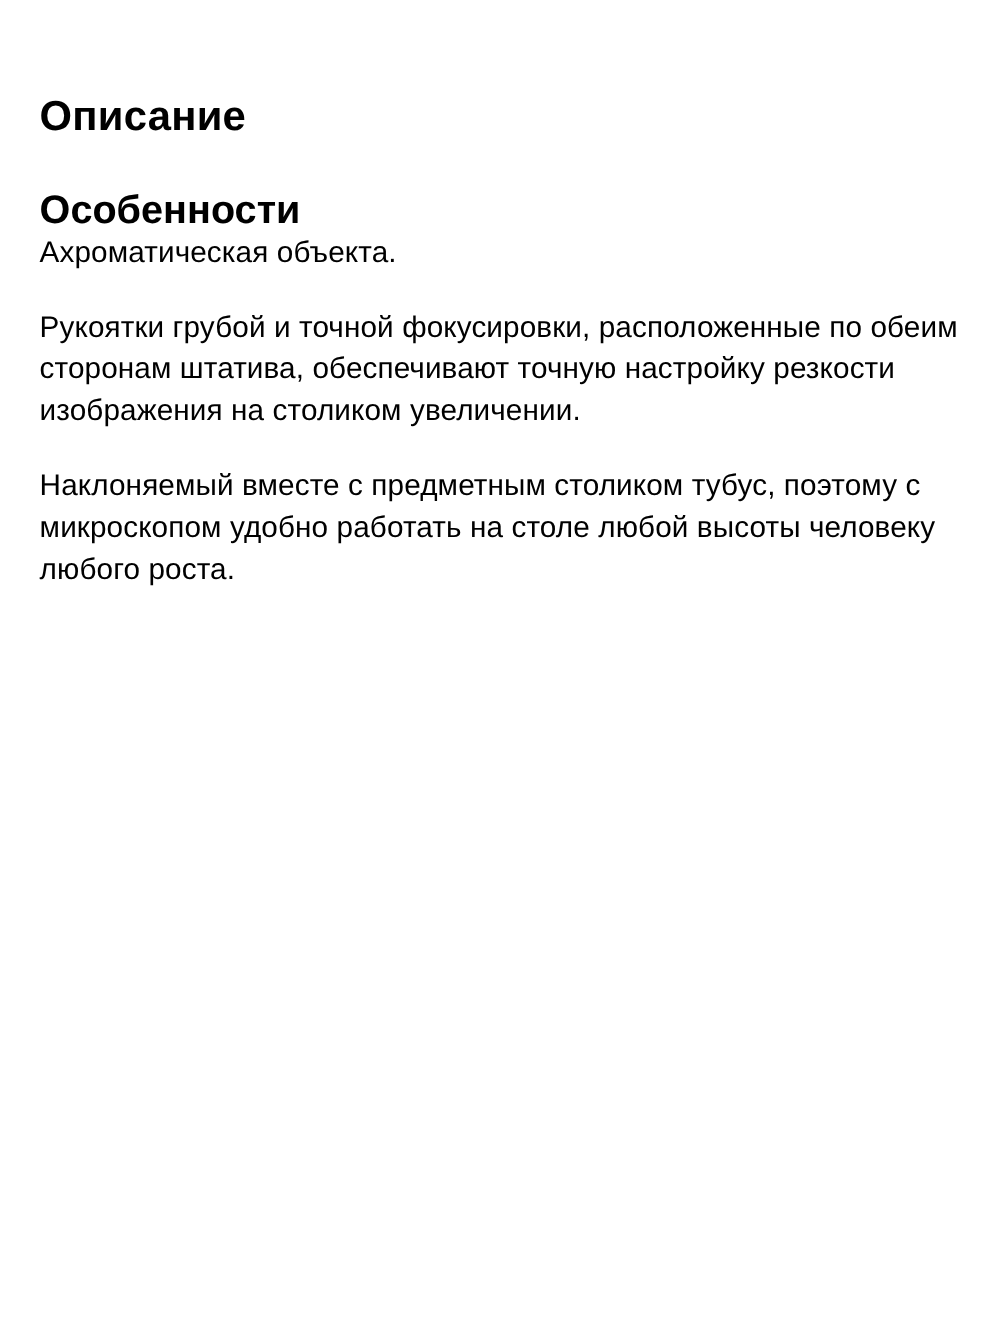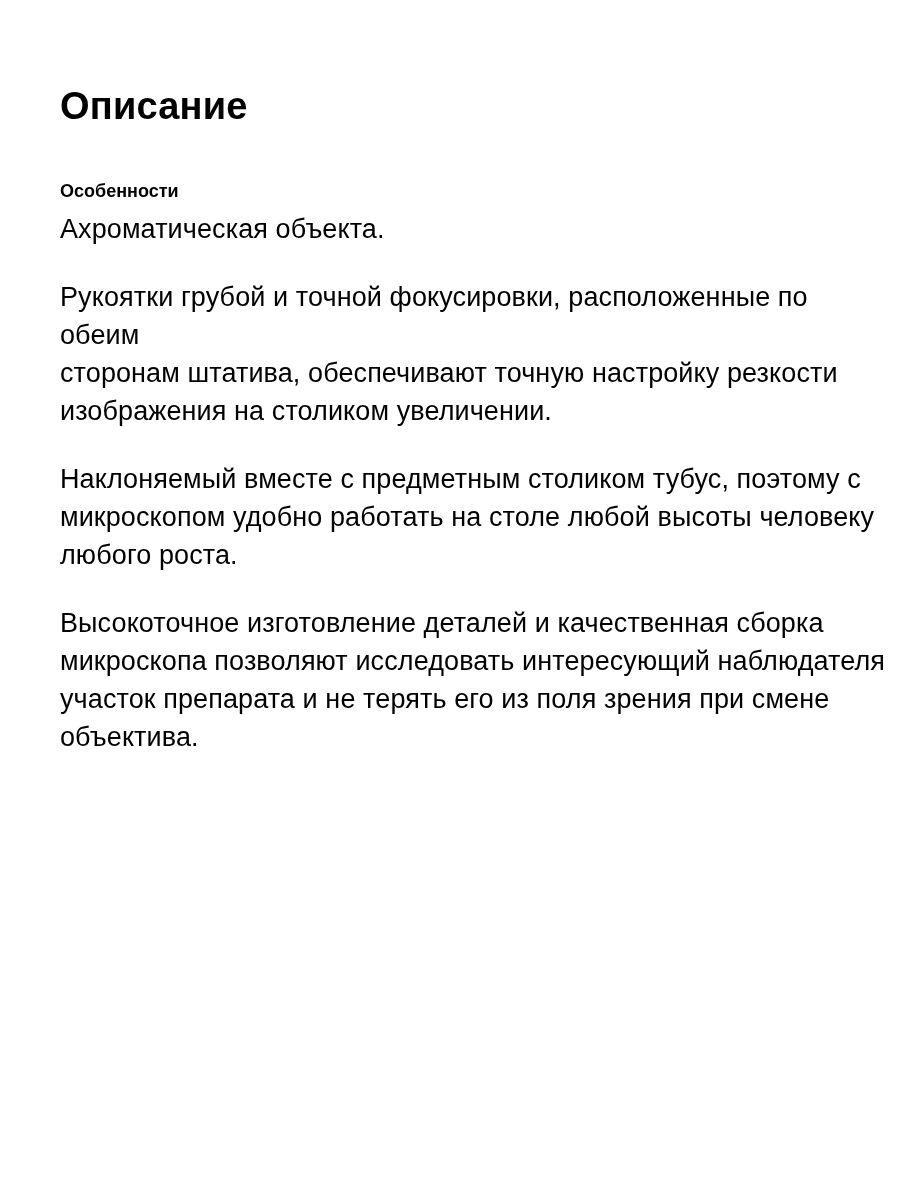--- a/index.html
+++ b/index.html
@@ -12,32 +12,32 @@
     height: 1200px;
     overflow: hidden;
     font-family: "Liberation Sans", sans-serif;
     color: #000000;
     -webkit-font-smoothing: antialiased;
   }
   .page {
     box-sizing: border-box;
     width: 900px;
     height: 1200px;
-    padding: 86px 10px 0 60px;
+    padding: 86px 10px 0 36px;
     background: #ffffff;
   }
   .page-title {
     font-size: 38px;
     font-weight: 700;
     line-height: 1.1;
     margin: 0 0 44px 0;
     letter-spacing: 0.2px;
   }
   .features-subtitle {
-    font-size: 18px;
+    font-size: 36px;
     font-weight: 700;
     line-height: 38px;
     margin: 0;
   }
   .paragraph {
     font-size: 27px;
     font-weight: 400;
     line-height: 38px;
     margin: 0 0 30px 0;
     white-space: pre-line;
@@ -61,17 +61,13 @@
 сторонам штатива, обеспечивают точную настройку резкости
 изображения на столиком увеличении.</p>
 
 
 
 
   <p class="paragraph">Наклоняемый вместе с предметным столиком тубус, поэтому с
 микроскопом удобно работать на столе любой высоты человеку
 любого роста.</p>
 
-  <p class="paragraph">Высокоточное изготовление деталей и качественная сборка
-микроскопа позволяют исследовать интересующий наблюдателя
-участок препарата и не терять его из поля зрения при смене
-объектива.</p>
 </div>
 
 </body></html>

